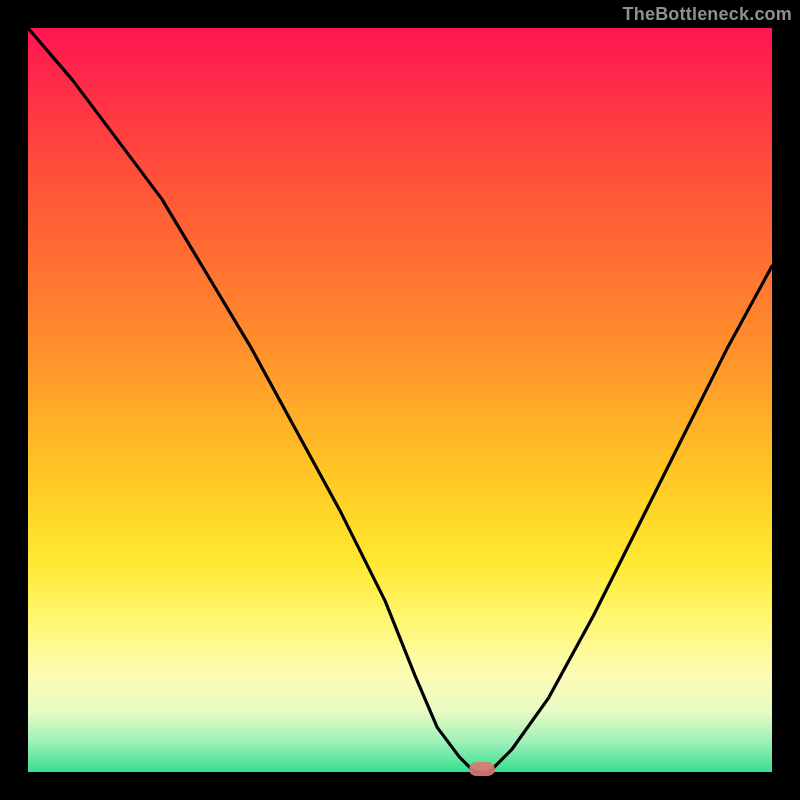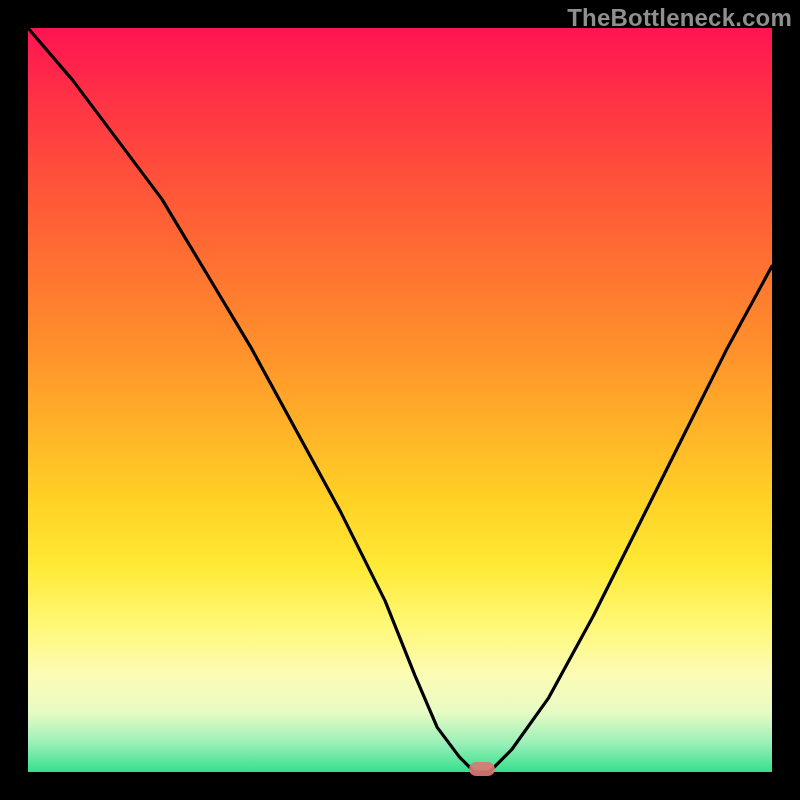--- a/index.html
+++ b/index.html
@@ -40,21 +40,21 @@
       #e6fbc4 92%,
       #9df0b8 96%,
       #35e08e 100%
     );
   }
   .watermark {
     position: absolute;
     top: 4px;
     right: 8px;
     color: #8f8f8f;
-    font-size: 24px;
+    font-size: 18px;
     font-weight: 600;
     letter-spacing: 0.2px;
     user-select: none;
   }
   svg.curve {
     position: absolute;
     left: 0;
     top: 0;
     width: 744px;
     height: 744px;

